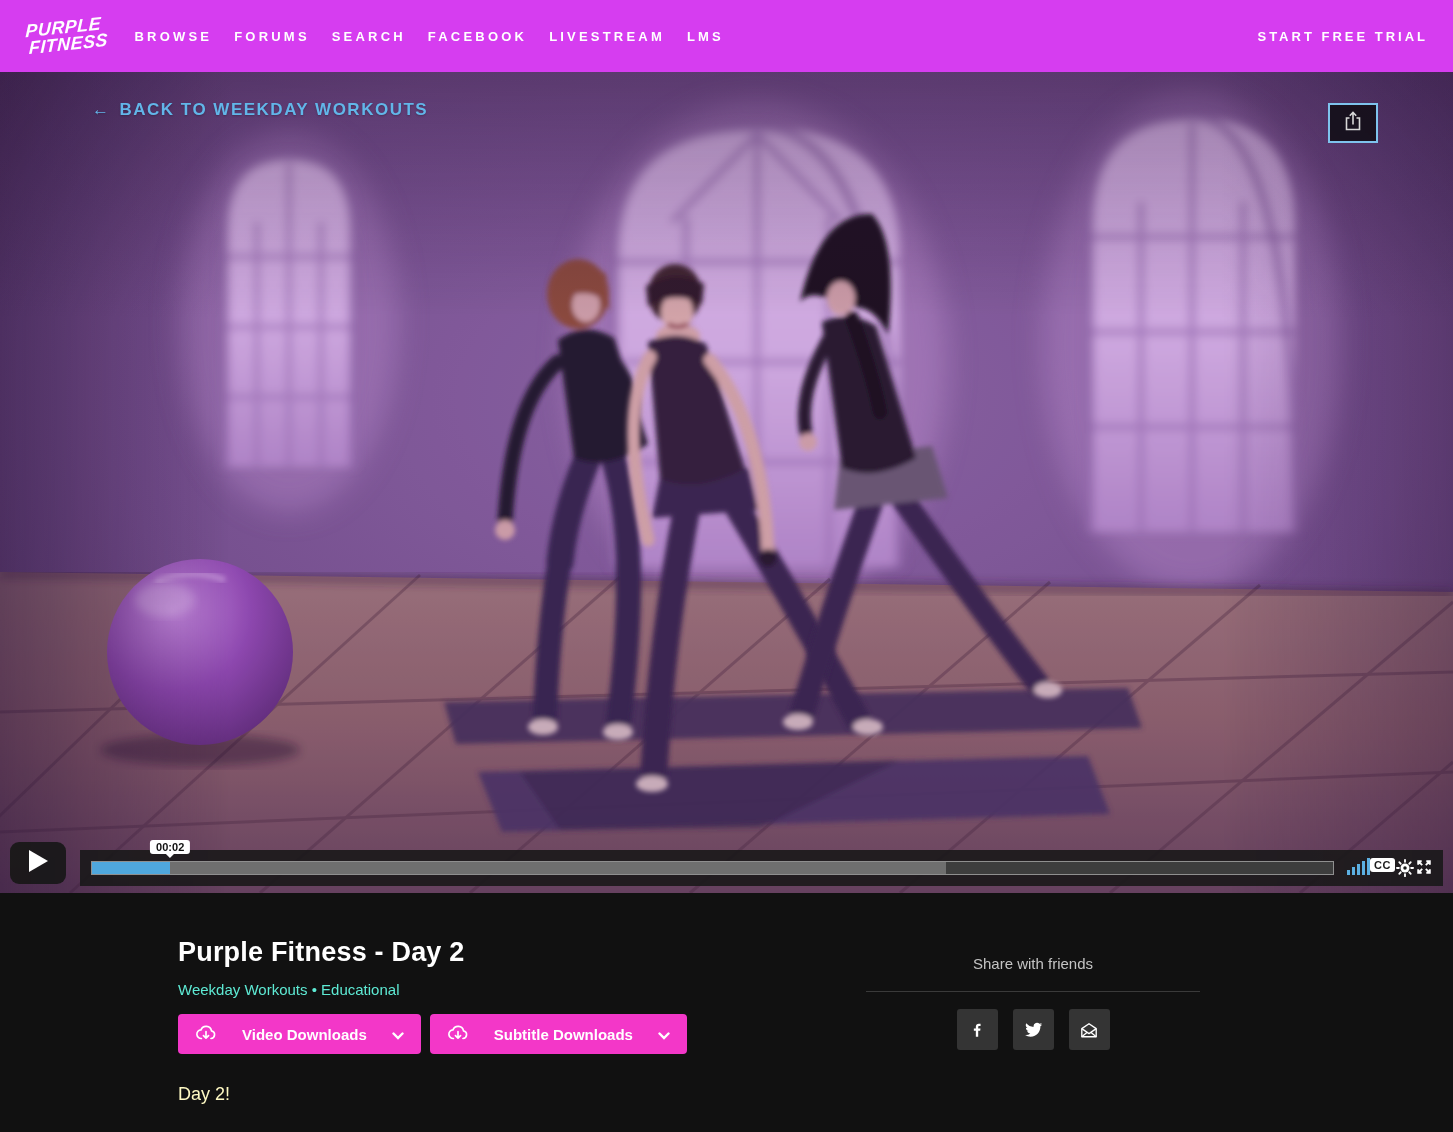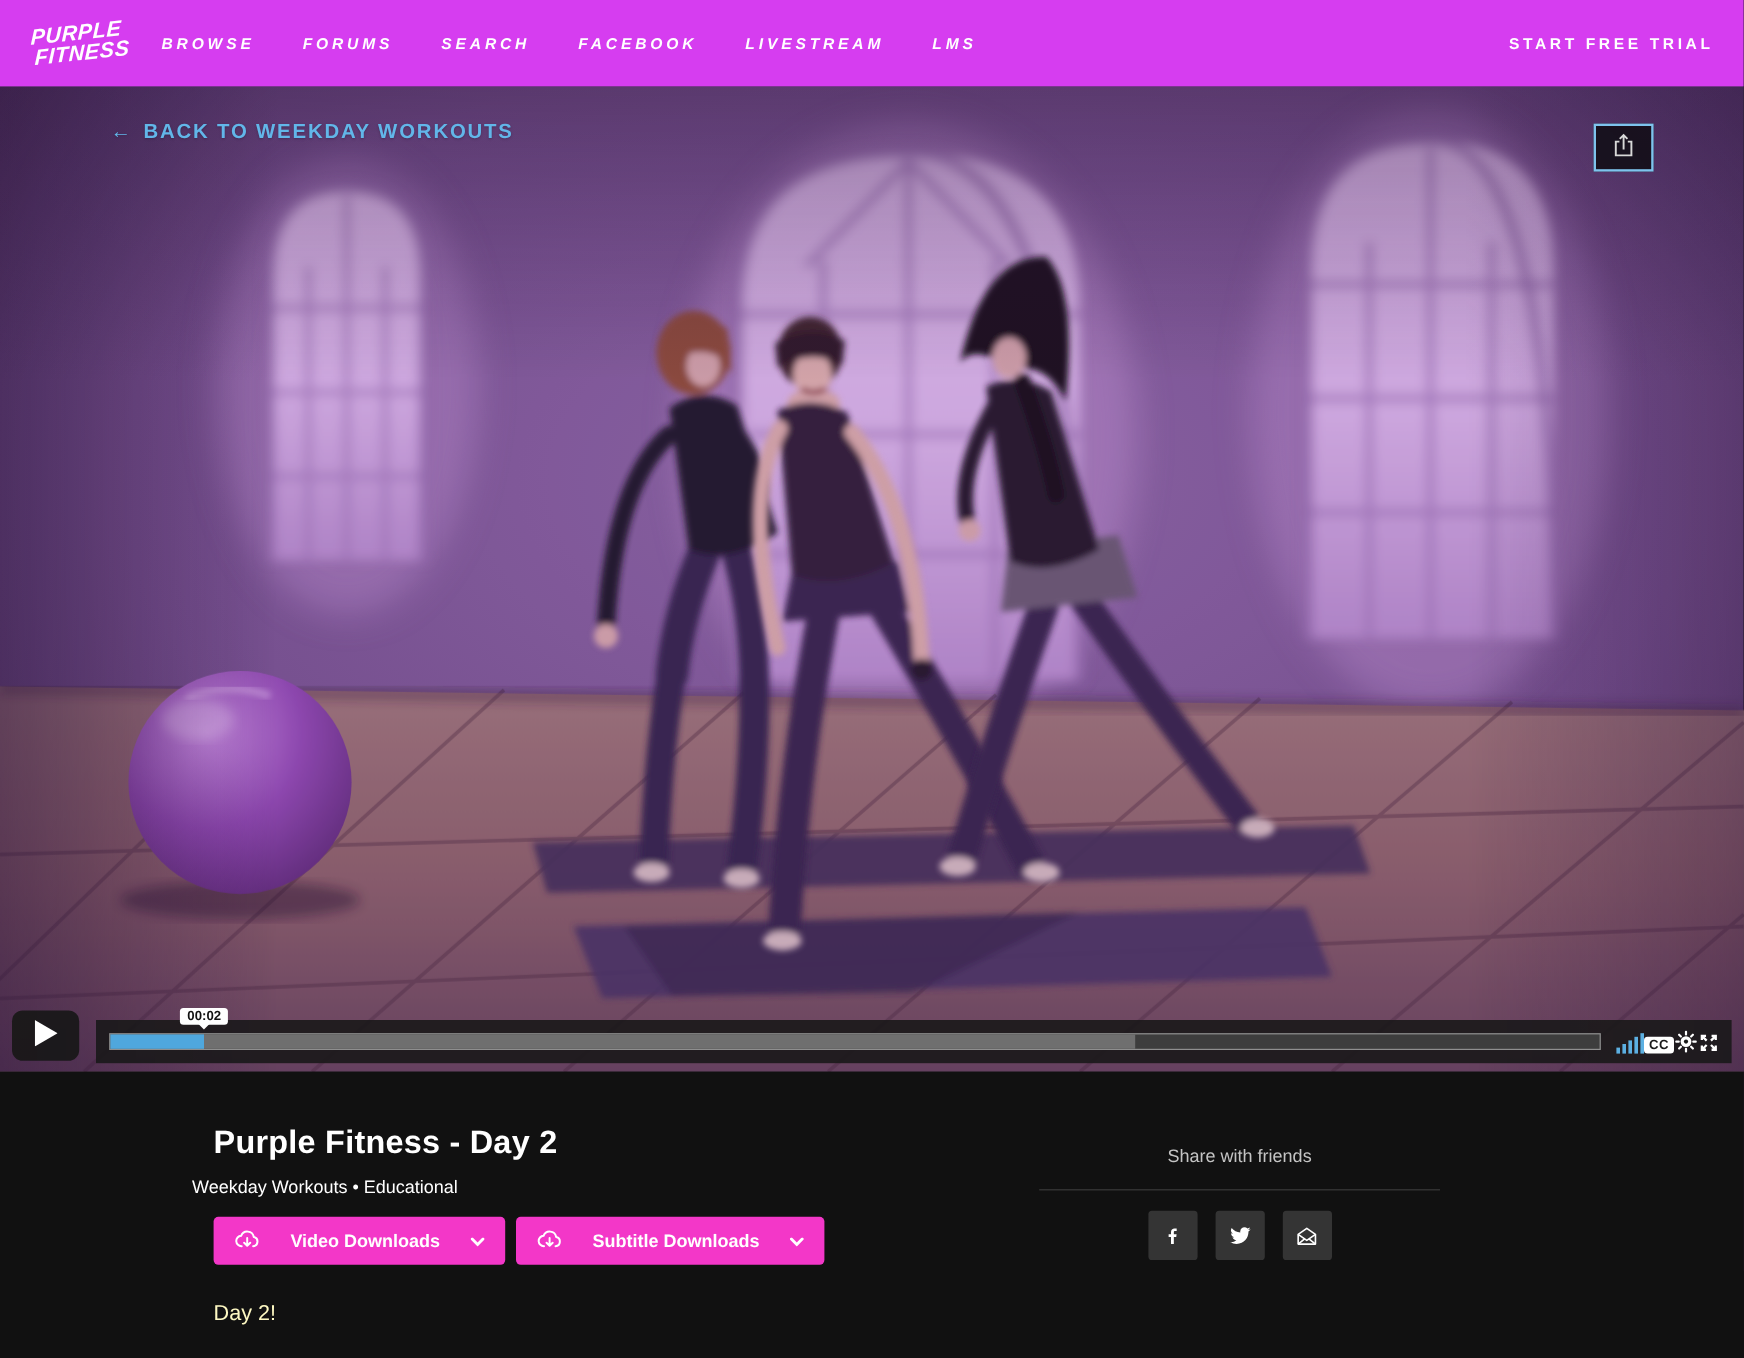--- a/index.html
+++ b/index.html
@@ -5,21 +5,21 @@
   * { margin:0; padding:0; box-sizing:border-box; }
   html,body { width:1453px; height:1132px; overflow:hidden; background:#111;
     font-family:"Liberation Sans", sans-serif; }
   :root { --nav:#d63df0; --pink:#f337c8; --linkblue:#62b6e9; --progblue:#4fa7dd; --sectionbg:#111111; }
 
   
   .nav { height:72px; background:var(--nav); display:flex; align-items:center; padding:0 25px; position:relative; z-index:5; }
   .logo { color:#fff; font-weight:bold; font-style:italic; font-size:18px; line-height:.92;
     letter-spacing:.5px; transform:rotate(-6deg) skewX(-8deg); text-transform:uppercase; cursor:pointer; }
   .logo .l2 { display:block; margin-left:4px; }
-  .nav-items { display:flex; gap:40px; margin-left:26px;font-style:italic; }
+  .nav-items { display:flex; gap:22px; margin-left:26px; }
   .nav-item { color:#fff; font-size:13px; font-weight:600; letter-spacing:3.2px; cursor:pointer; }
   .nav-cta { margin-left:auto; color:#fff; font-size:13px; font-weight:bold; letter-spacing:3px; cursor:pointer; }
 
   
   .player { position:relative; width:1453px; height:821px; background:#5c3f72; overflow:hidden; }
   .scene { position:absolute; inset:0; display:block; }
   .back-link { position:absolute; left:92px; top:28px; display:flex; align-items:center; gap:9px;
     color:var(--linkblue); font-size:17px; font-weight:bold; letter-spacing:1.5px; cursor:pointer; text-shadow:0 1px 2px rgba(0,0,0,.25); }
   .share-btn { position:absolute; right:75px; top:31px; width:50px; height:40px; border:2px solid #7ec3ed;
     background:rgba(17,14,22,.88); display:flex; align-items:center; justify-content:center; cursor:pointer; }
@@ -28,31 +28,31 @@
     background:rgba(24,24,24,.88); display:flex; align-items:center; padding:0 10px 0 11px; }
   .play-btn { position:absolute; left:10px; bottom:9px; width:56px; height:42px; border-radius:9px;
     background:rgba(24,24,24,.92); display:flex; align-items:center; justify-content:center; cursor:pointer; z-index:3; }
   .track { position:relative; flex:1; height:14px; border:1px solid #8f8f8f; background:#3d3d3d; margin-right:13px; cursor:pointer; }
   .buffered { position:absolute; left:0; top:0; bottom:0; width:68.8%; background:#6f6f6f; }
   .progress { position:absolute; left:0; top:0; bottom:0; width:6.3%; background:var(--progblue); }
   .tooltip { position:absolute; top:-22px; left:6.3%; transform:translateX(-50%);
     background:#fff; color:#111; font-size:11px; font-weight:bold; padding:1px 6px; border-radius:3px; white-space:nowrap; }
   .tooltip:after { content:""; position:absolute; left:50%; bottom:-4px; transform:translateX(-50%);
     border-left:5px solid transparent; border-right:5px solid transparent; border-top:5px solid #fff; }
-  .ctrl-right { display:flex; align-items:flex-end; }
+  .ctrl-right { display:flex; align-items:flex-start; }
   .vol { display:flex; align-items:flex-end; gap:2px; height:17px; cursor:pointer; }
   .vol i { display:block; width:3px; background:#5cb0e2; }
   .cc-badge { background:#fff; color:#1b1b1b; font-size:11px; font-weight:bold; letter-spacing:.5px;
     padding:1px 4px; border-radius:3px; cursor:pointer; }
   .icon-btn { display:flex; align-items:center; cursor:pointer; }
 
   
   .info { position:relative; height:264px; background:var(--sectionbg); }
   .info-title { position:absolute; left:178px; top:44px; color:#fff; font-size:27px; font-weight:bold; letter-spacing:.2px; }
-  .info-meta { position:absolute; left:160px; top:88px; color:#ffffff; font-size:15px; }
+  .info-meta { position:absolute; left:178px; top:88px; color:#5eead4; font-size:15px; }
   .dl-row { position:absolute; left:178px; top:121px; display:flex; gap:9px; }
   .dl-btn { height:40px; background:var(--pink); border:none; border-radius:4px; color:#fff;
     font-family:"Liberation Sans", sans-serif; font-size:15px; font-weight:bold;
     display:flex; align-items:center; gap:25px; padding:0 17px; cursor:pointer; }
   .info-desc { position:absolute; left:178px; top:191px; color:#fef9c3; font-size:18px; }
 
   .share-col { position:absolute; left:866px; top:62px; width:334px; text-align:center; }
   .share-heading { color:#c4c4c4; font-size:15px; }
   .share-divider { border:none; border-top:1px solid #3a3a3a; margin:19px 0 0; }
   .share-row { display:flex; justify-content:center; gap:15px; margin-top:17px; }

